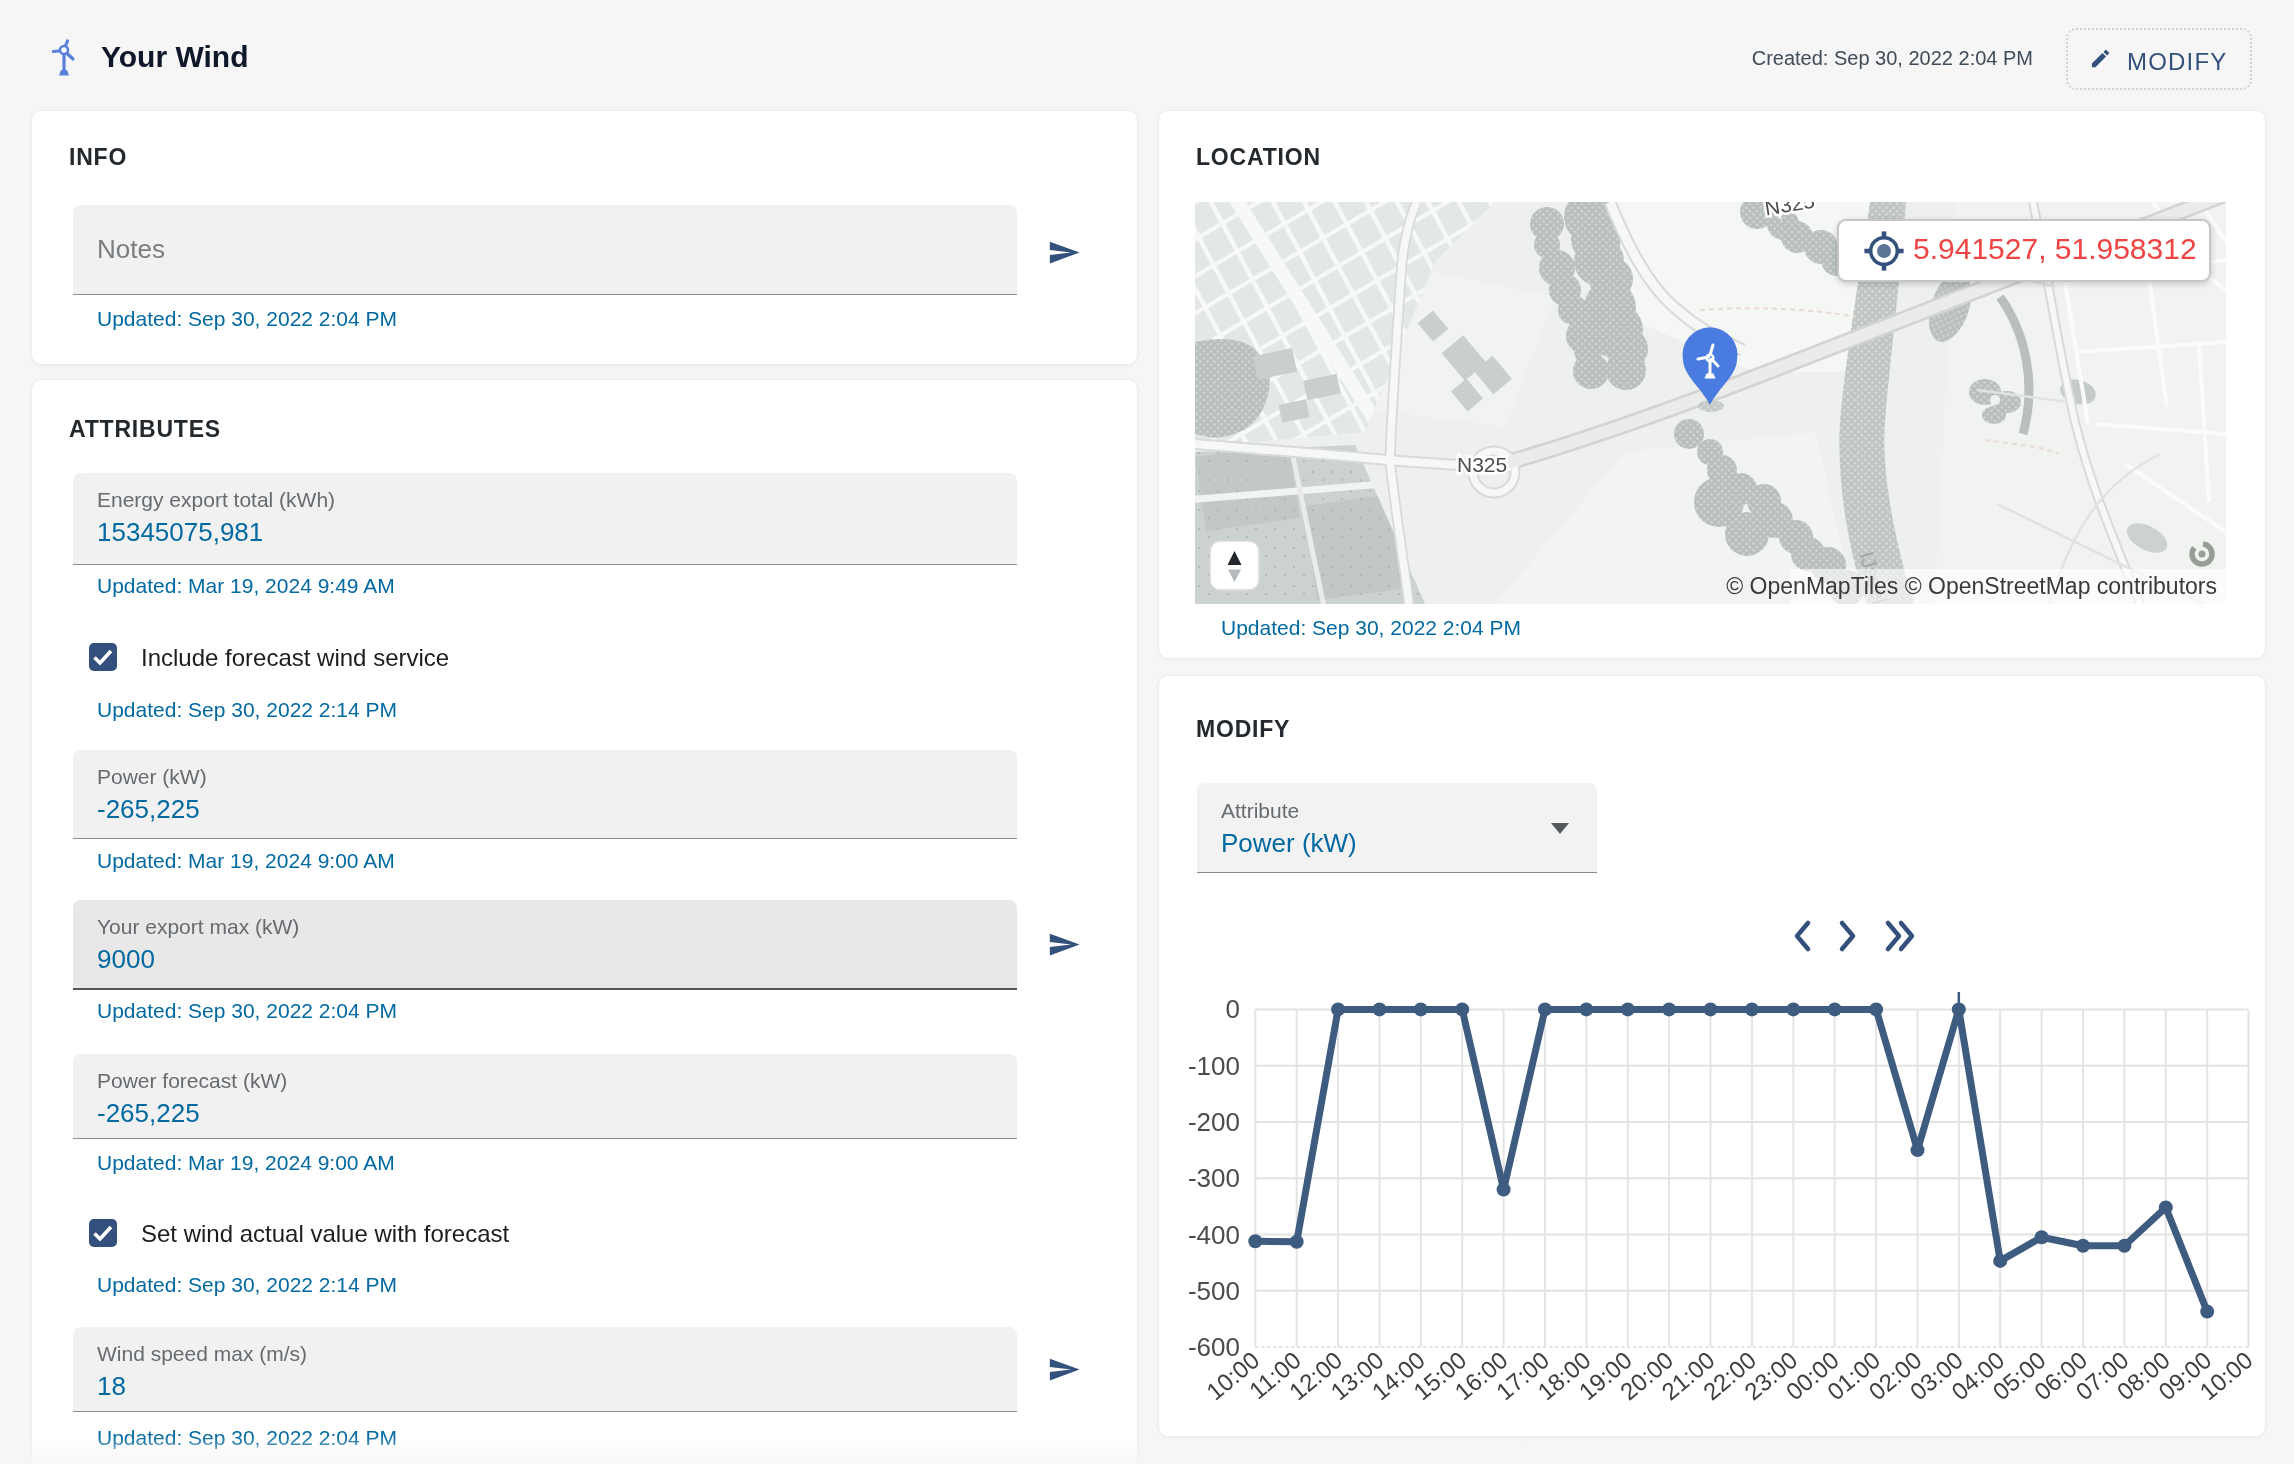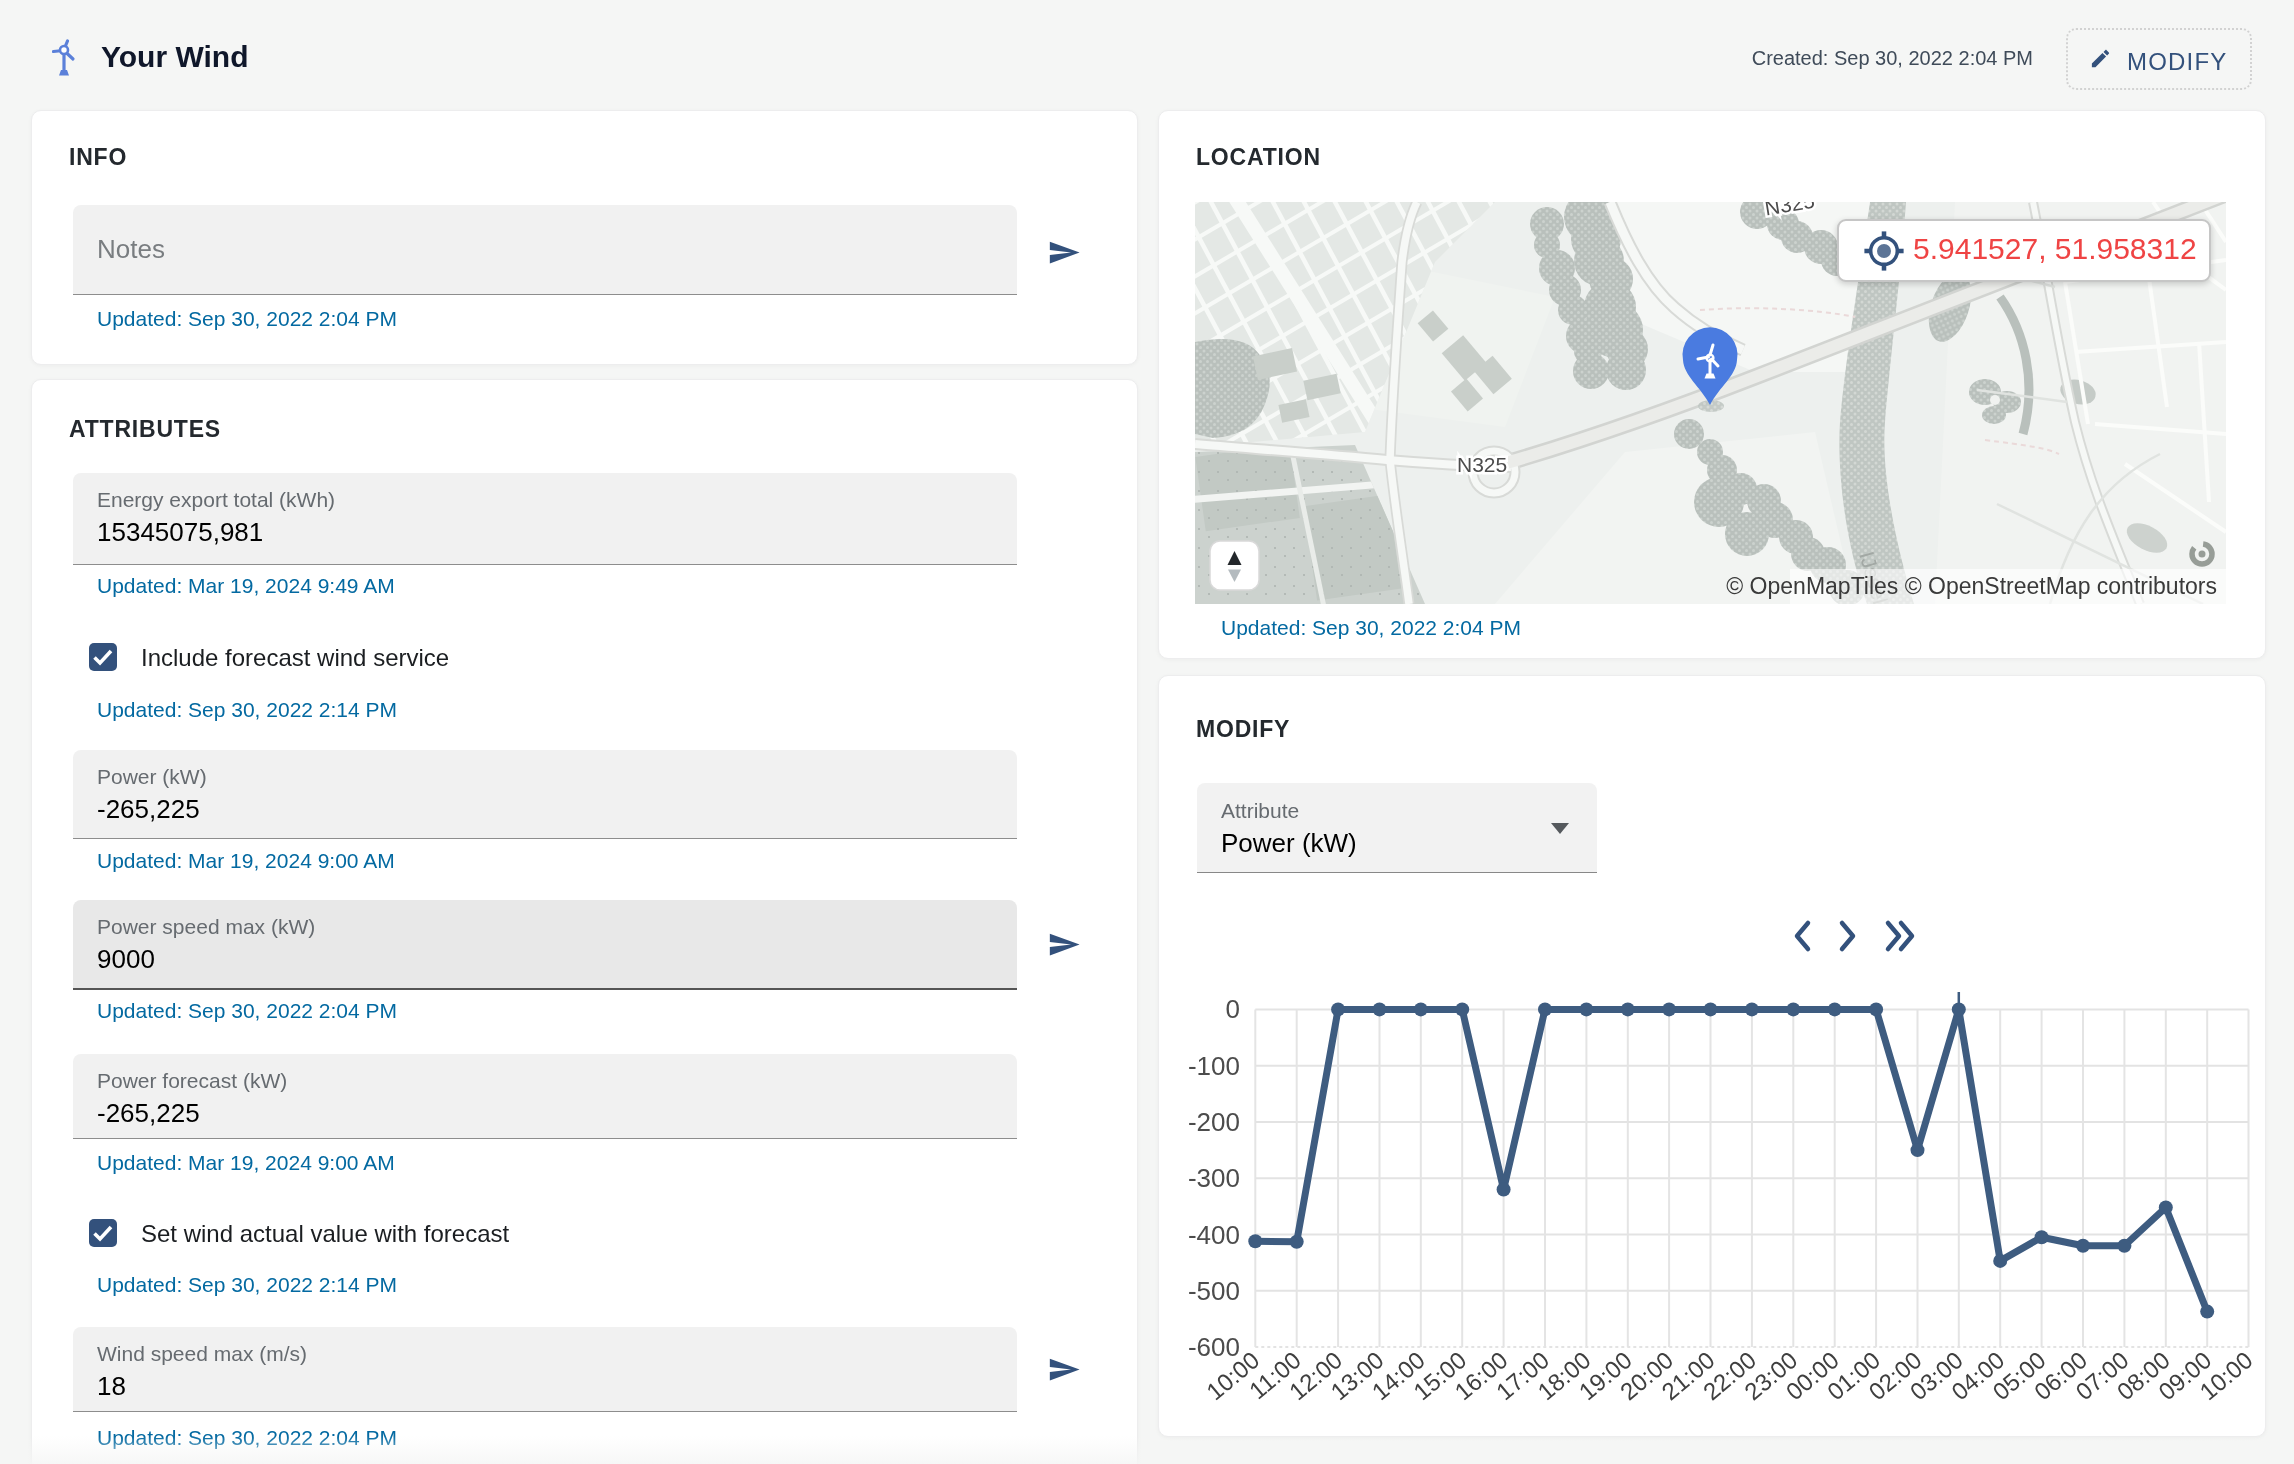--- a/index.html
+++ b/index.html
@@ -1,21 +1,21 @@
 <!DOCTYPE html>
 <html><head>
 <meta charset="utf-8">
 <style>
   html,body{margin:0;padding:0;}
   body{width:2294px;height:1464px;background:#f5f6f5;font-family:"Liberation Sans",sans-serif;overflow:hidden;position:relative;}
   .card{position:absolute;background:#fff;border:1px solid #ededee;border-radius:10px;box-shadow:0 1px 4px rgba(0,0,0,0.04);}
   .hd{position:absolute;font-size:23px;font-weight:bold;color:#24292e;letter-spacing:0.8px;}
   .field{position:absolute;background:#f1f1f1;border-radius:8px 8px 0 0;border-bottom:1px solid #8d8d8d;}
   .flabel{position:absolute;left:24px;top:15px;font-size:21px;color:#666b70;}
-  .fvalue{position:absolute;left:24px;top:44px;font-size:26px;color:#000000;}
+  .fvalue{position:absolute;left:24px;top:44px;font-size:26px;color:#0369a1;}
   .upd{position:absolute;font-size:21px;color:#0369a1;}
   .cbx{position:absolute;width:28px;height:28px;background:#33517c;border-radius:5px;}
   .cbl{position:absolute;font-size:24px;color:#1b1e21;}
   .send{position:absolute;width:34px;height:29px;}
   .selbox{position:absolute;background:#f2f2f2;border-radius:8px 8px 0 0;border-bottom:1px solid #888;}
   .tri{position:absolute;width:0;height:0;border-left:9px solid transparent;border-right:9px solid transparent;border-top:11px solid #55595d;}
 </style>
 </head>
 <body>
 
@@ -66,21 +66,21 @@
   <div class="cbl" style="left:109px;top:264px;">Include forecast wind service</div>
   <div class="upd" style="left:65px;top:318px;">Updated: Sep 30, 2022 2:14 PM</div>
 
   <div class="field" style="left:41px;top:370px;width:944px;height:88px;">
     <div class="flabel">Power (kW)</div>
     <div class="fvalue">-265,225</div>
   </div>
   <div class="upd" style="left:65px;top:469px;">Updated: Mar 19, 2024 9:00 AM</div>
 
   <div class="field" style="left:41px;top:520px;width:944px;height:88px;background:#e8e8e8;border-bottom:2px solid #555;">
-    <div class="flabel">Power speed max (kW)</div>
+    <div class="flabel">Your export max (kW)</div>
     <div class="fvalue">9000</div>
   </div>
   <svg class="send" style="left:1015px;top:550px" viewBox="0 0 24 24" preserveAspectRatio="none">
       <path fill="#33517c" d="M2 21L23 12L2 3V10L17 12L2 14V21Z"></path>
     </svg>
   <div class="upd" style="left:65px;top:619px;">Updated: Sep 30, 2022 2:04 PM</div>
 
   <div class="field" style="left:41px;top:674px;width:944px;height:84px;">
     <div class="flabel">Power forecast (kW)</div>
     <div class="fvalue">-265,225</div>

